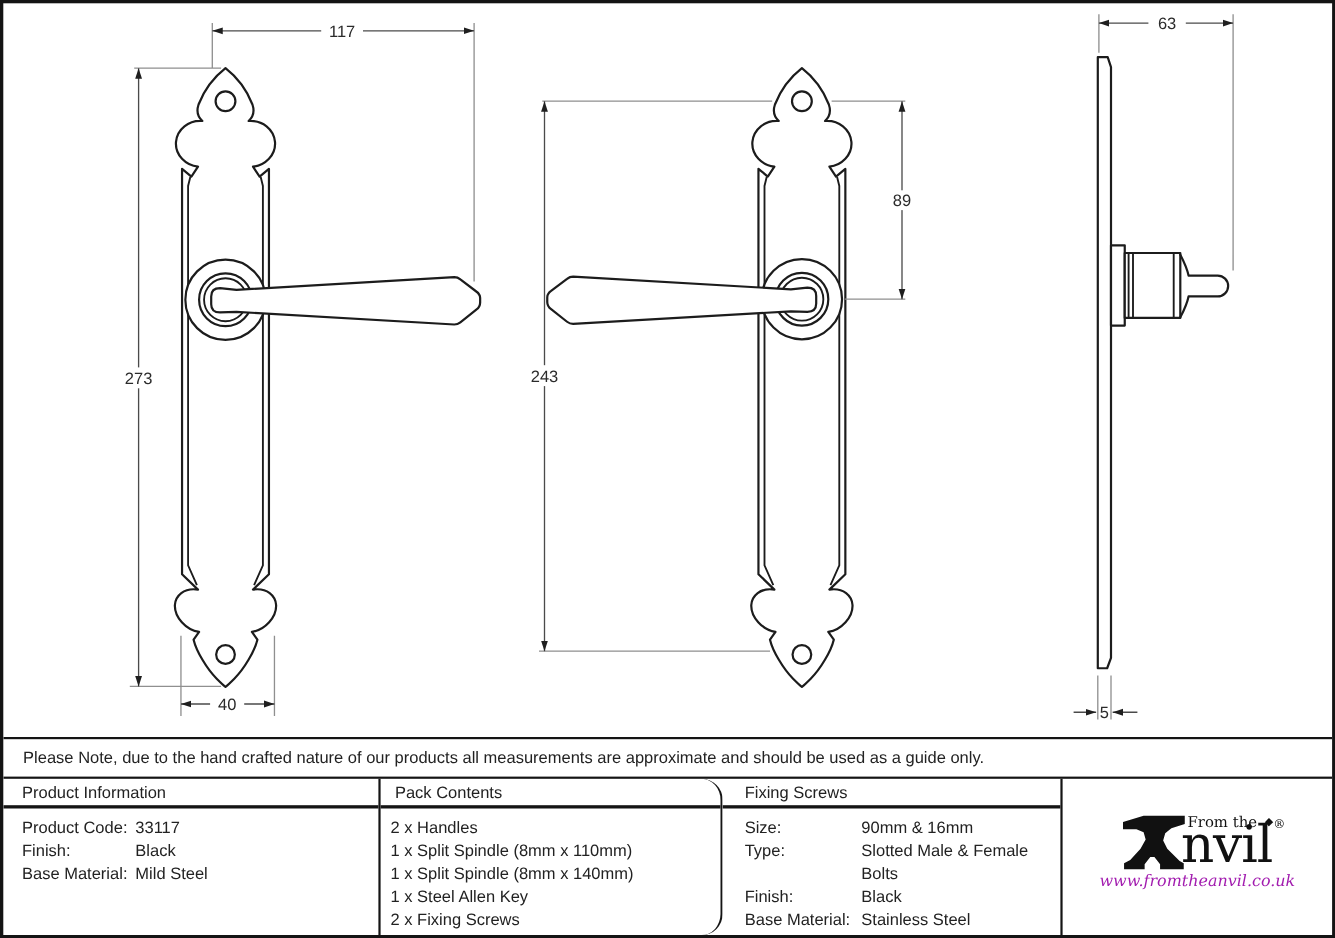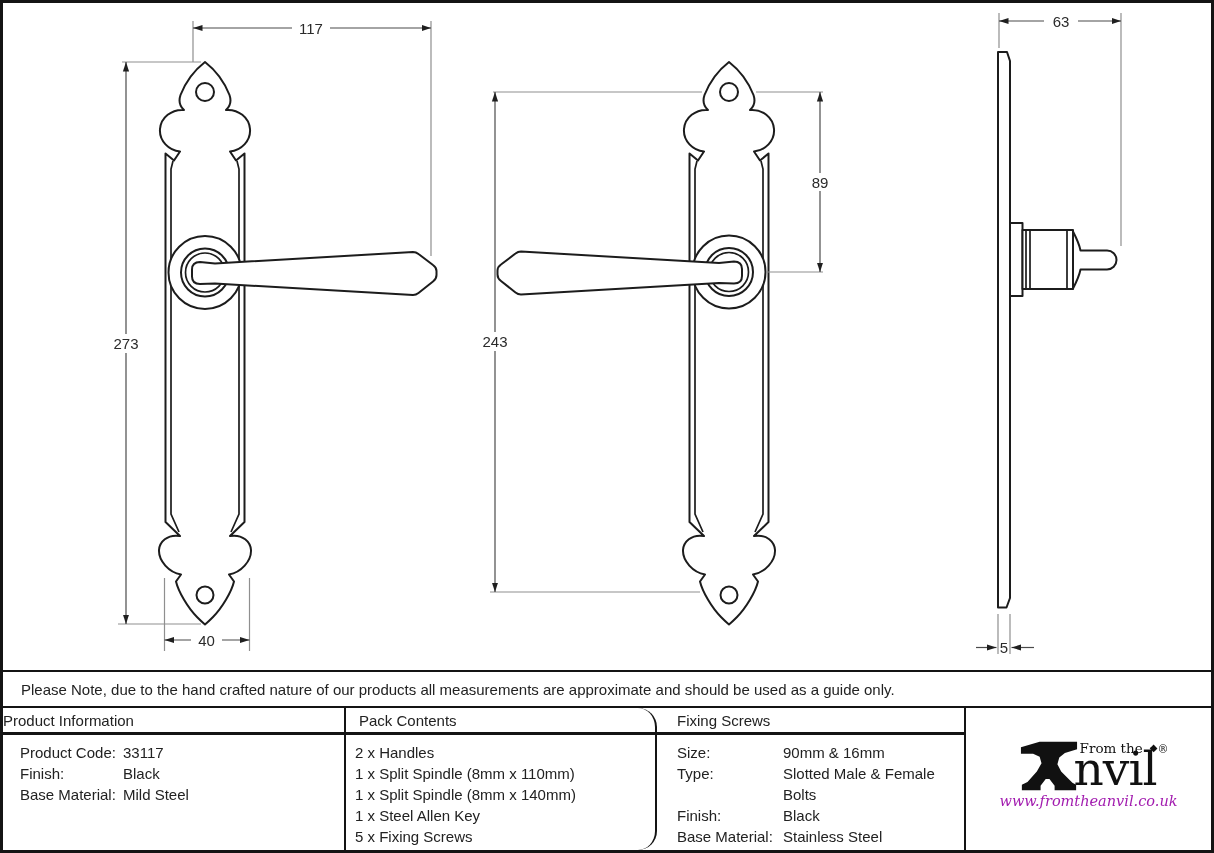--- a/index.html
+++ b/index.html
@@ -34,21 +34,21 @@
   }
   .col{box-sizing:border-box;border-right:2px solid #141414;display:flex;flex-direction:column;}
   .col-product{width:343px;}
   .col-pack{width:311px;border-radius:19px;}
   .col-fixing{width:309px;}
   .col-logo{flex:1;border-right:none;align-items:center;justify-content:center;}
   .cell-header{
     height:27px;border-bottom:3px solid #141414;box-sizing:border-box;
     display:flex;align-items:center;font-size:15px;flex:0 0 auto;
   }
-  .col-product .cell-header{}
+  .col-product .cell-header{padding-left:17px;}
   .col-pack .cell-header{padding-left:13px;}
   .col-fixing .cell-header{padding-left:20px;}
   .cell-body{padding-top:7px;font-size:15px;line-height:21px;}
   .col-product .cell-body{padding-left:17px;}
   .col-pack .cell-body{padding-left:9px;}
   .col-fixing .cell-body{padding-left:20px;}
   .kv-row{display:flex;}
   .col-product .kv-label{width:103px;flex:0 0 auto;}
   .col-fixing .kv-label{width:106px;flex:0 0 auto;}
 
@@ -203,21 +203,21 @@
       </div>
     </div>
 
     <div class="col col-pack">
       <div class="cell-header">Pack Contents</div>
       <div class="cell-body">
         <div>2 x Handles</div>
         <div>1 x Split Spindle (8mm x 110mm)</div>
         <div>1 x Split Spindle (8mm x 140mm)</div>
         <div>1 x Steel Allen Key</div>
-        <div>5 x Fixing Screws</div>
+        <div>2 x Fixing Screws</div>
       </div>
     </div>
 
     <div class="col col-fixing">
       <div class="cell-header">Fixing Screws</div>
       <div class="cell-body">
         <div class="kv-row">
           <span class="kv-label">Size:</span>
           <span class="kv-value">90mm &amp; 16mm</span>
         </div>

